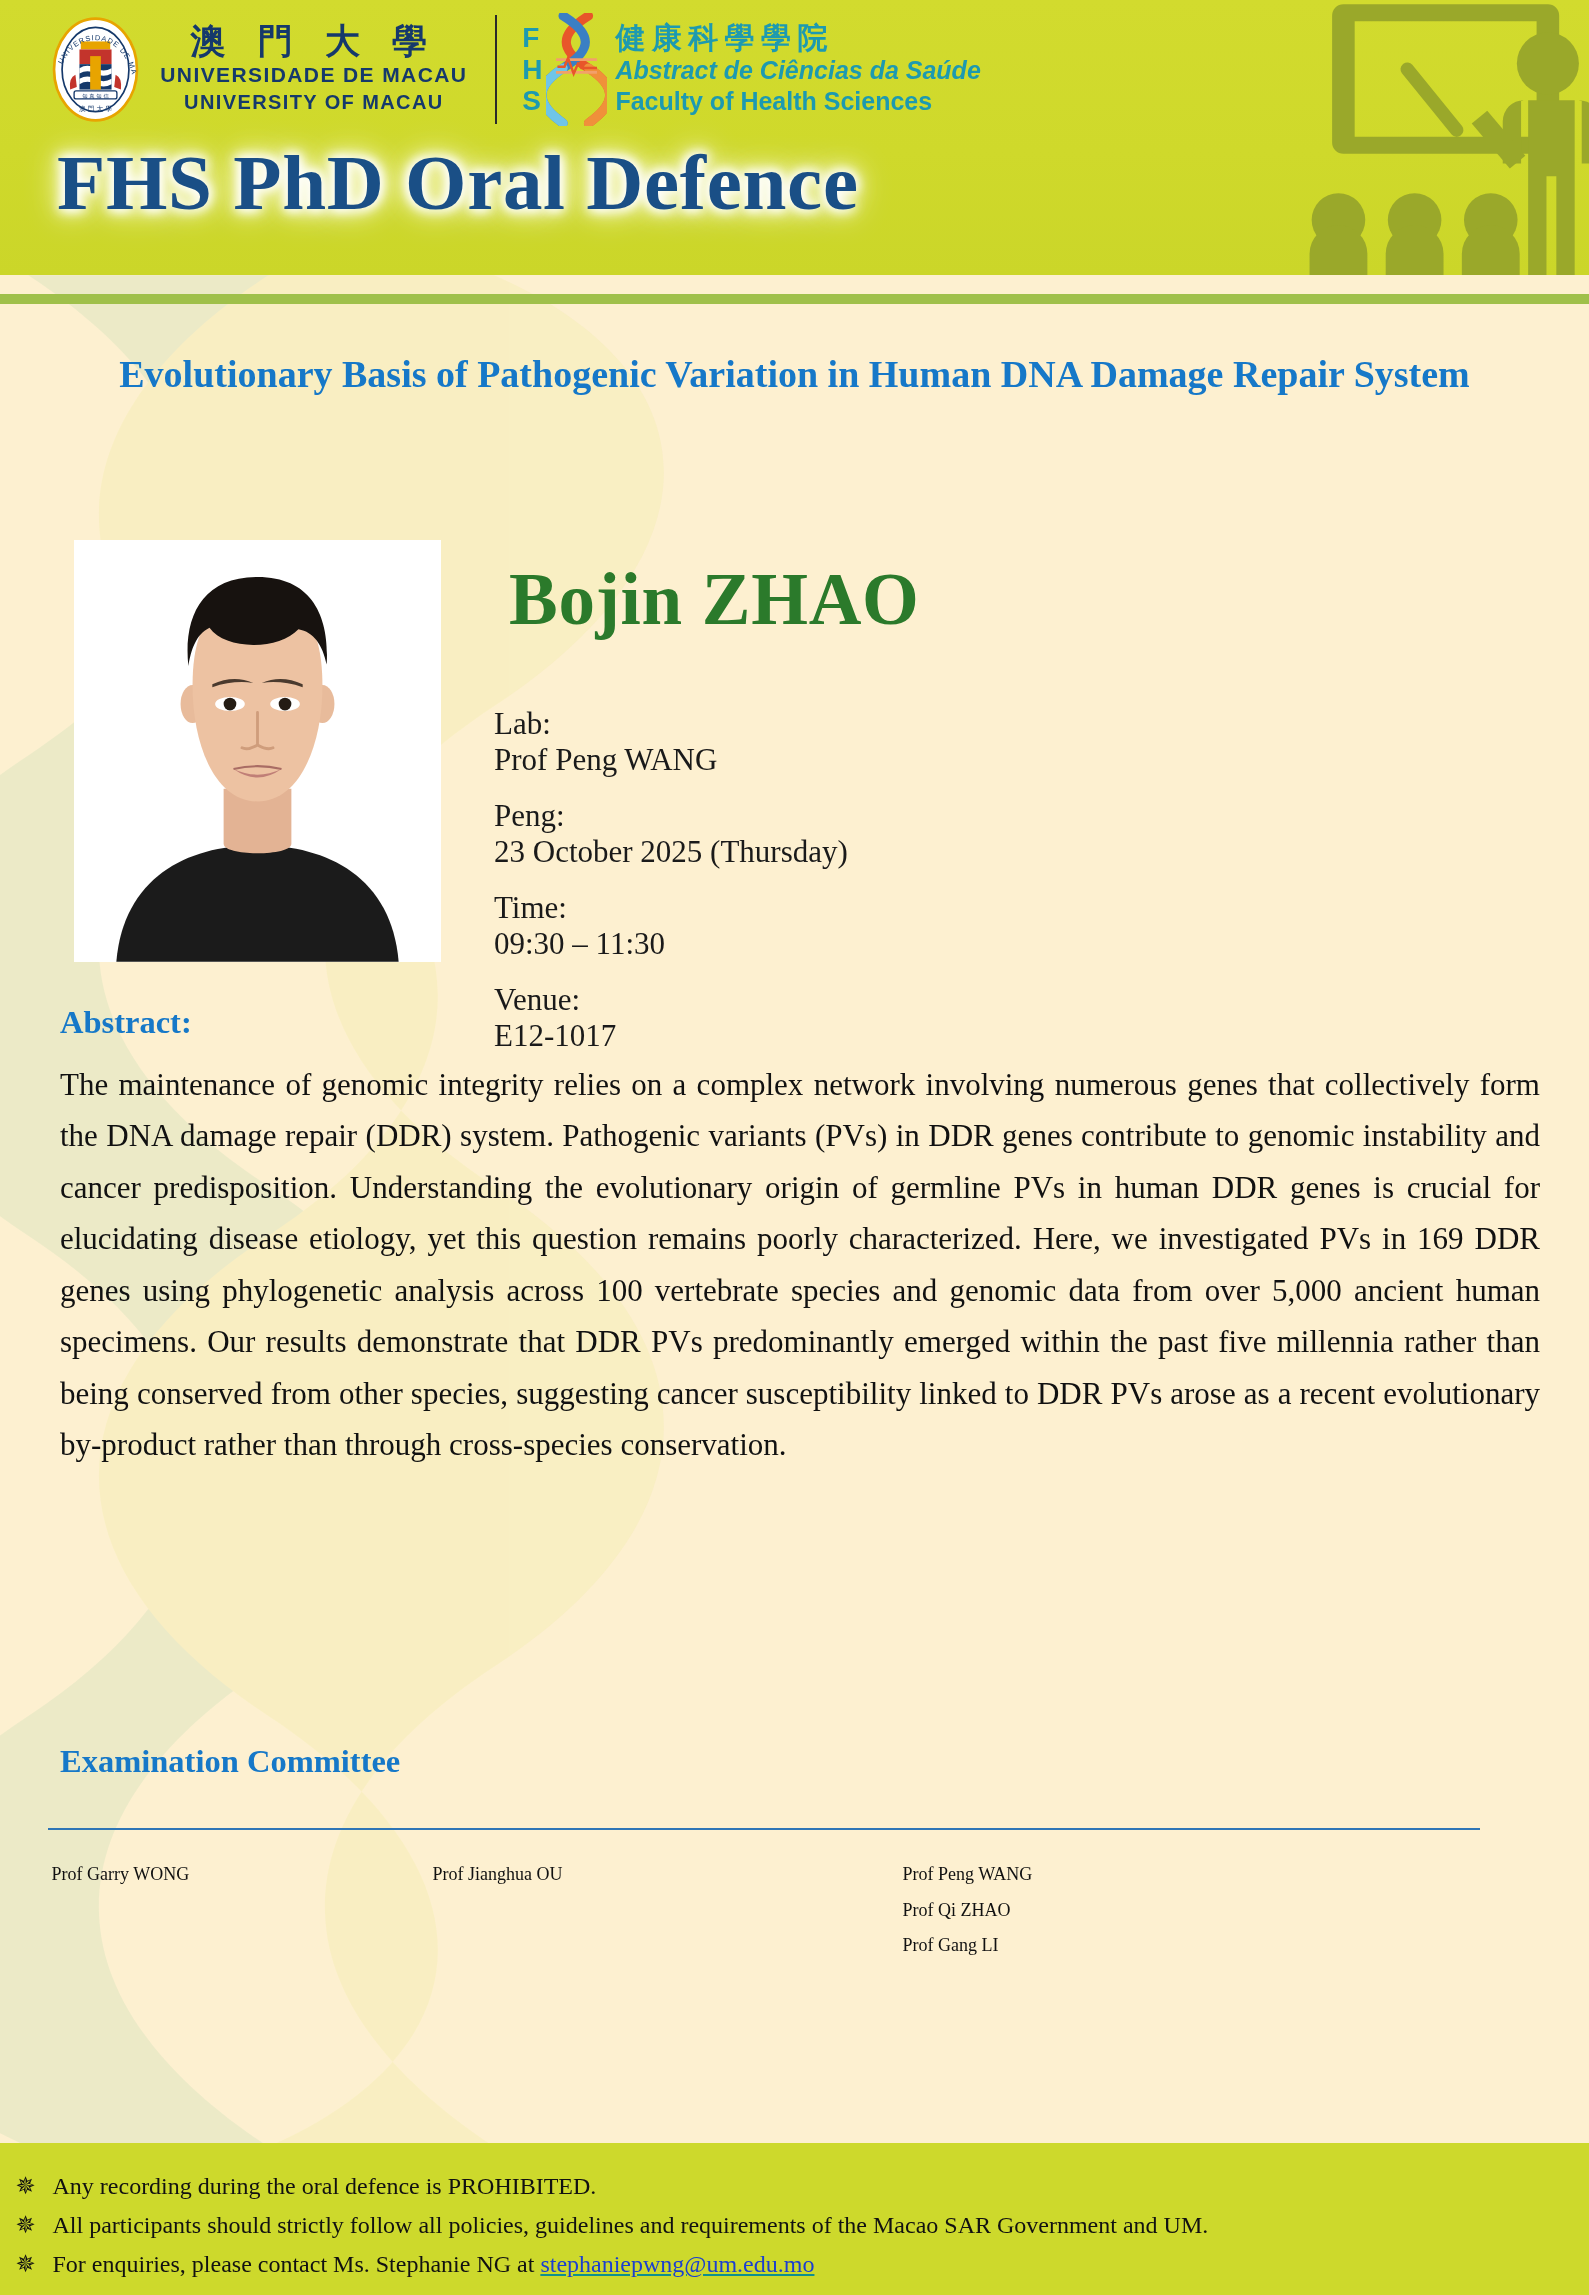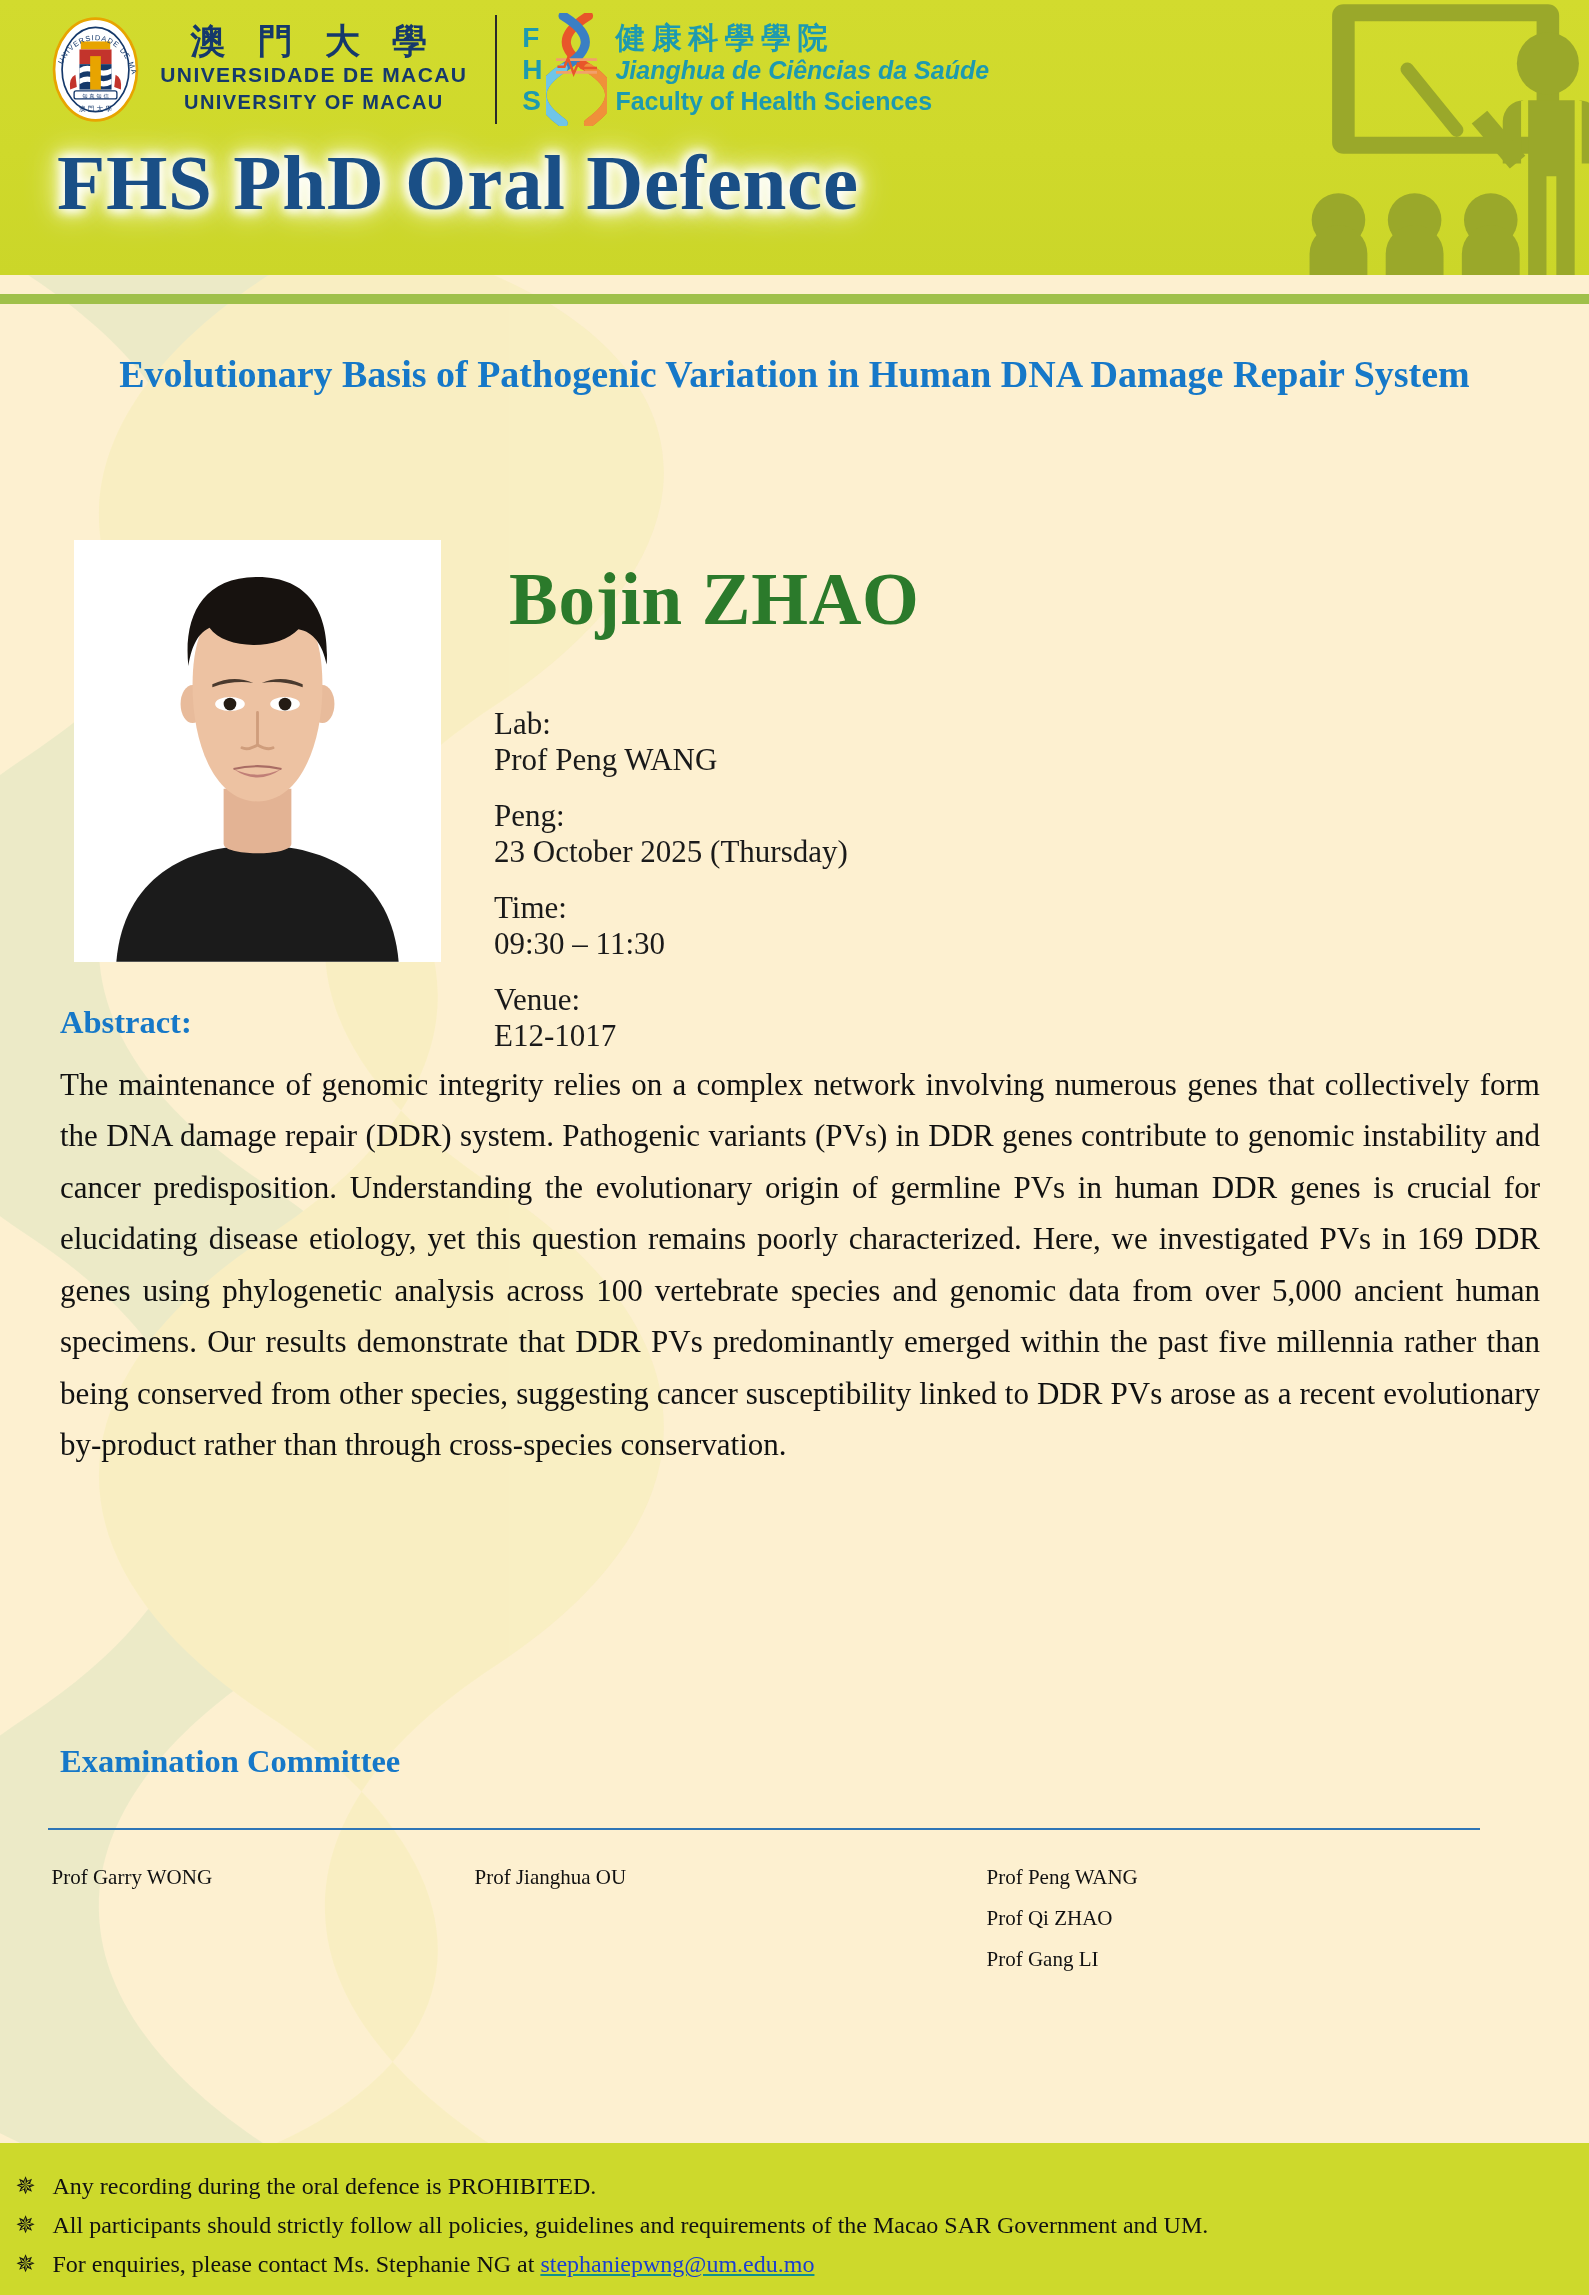--- a/index.html
+++ b/index.html
@@ -233,23 +233,22 @@
   .committee-rule {
     margin-top: 25.4px;
     width: 1432px;
     height: 2.1px;
     background: #2e75b6;
   }
   .committee-rows {
     display: flex;
     margin-top: 27px;
     font-family: "Liberation Serif", serif;
-    font-size: 21px;
+    font-size: 18px;
     color: #111111;
-    gap: 42px;
   }
   .committee-rows .name { line-height: 1.95; }
 
   
   .footer {
     position: absolute;
     left: 0; bottom: 0;
     width: 1589px; height: 152px;
     background: #cdd92c;
   }
@@ -350,21 +349,21 @@
         <path d="M60 4 C 18 30, 18 52, 60 78 C 100 104, 100 128, 60 156" fill="none" stroke="#e8562a" stroke-width="13" stroke-linecap="round"></path>
         <path d="M24 4 C 66 30, 66 52, 24 78 C -16 104, -16 128, 24 156" fill="none" stroke="#3a7fc4" stroke-width="13" stroke-linecap="round"></path>
         <path d="M60 78 C 100 104, 100 128, 60 156" fill="none" stroke="#f0903a" stroke-width="13" stroke-linecap="round"></path>
         <path d="M24 78 C -16 104, -16 128, 24 156" fill="none" stroke="#6fc5e8" stroke-width="13" stroke-linecap="round"></path>
         <path d="M14 66 h58 M14 84 h58" stroke="#f2a06a" stroke-width="4"></path>
         <path d="M16 76 l10 0 l5 -12 l8 22 l6 -14 l5 6 h22" fill="none" stroke="#e8562a" stroke-width="3.5"></path>
       </svg>
 
       <div class="fhs-text">
         <div class="fhs-cn">健康科學學院</div>
-        <div class="fhs-pt">Jianghua de Ciências da Saúde</div>
+        <div class="fhs-pt">Abstract de Ciências da Saúde</div>
         <div class="fhs-en">Faculty of Health Sciences</div>
       </div>
     </div>
 
     <div class="poster-banner">FHS PhD Oral Defence</div>
   </div>
 
   <div class="sub-rule"></div>
 
   <div class="talk-title">Evolutionary Basis of Pathogenic Variation in Human DNA Damage Repair System</div>

